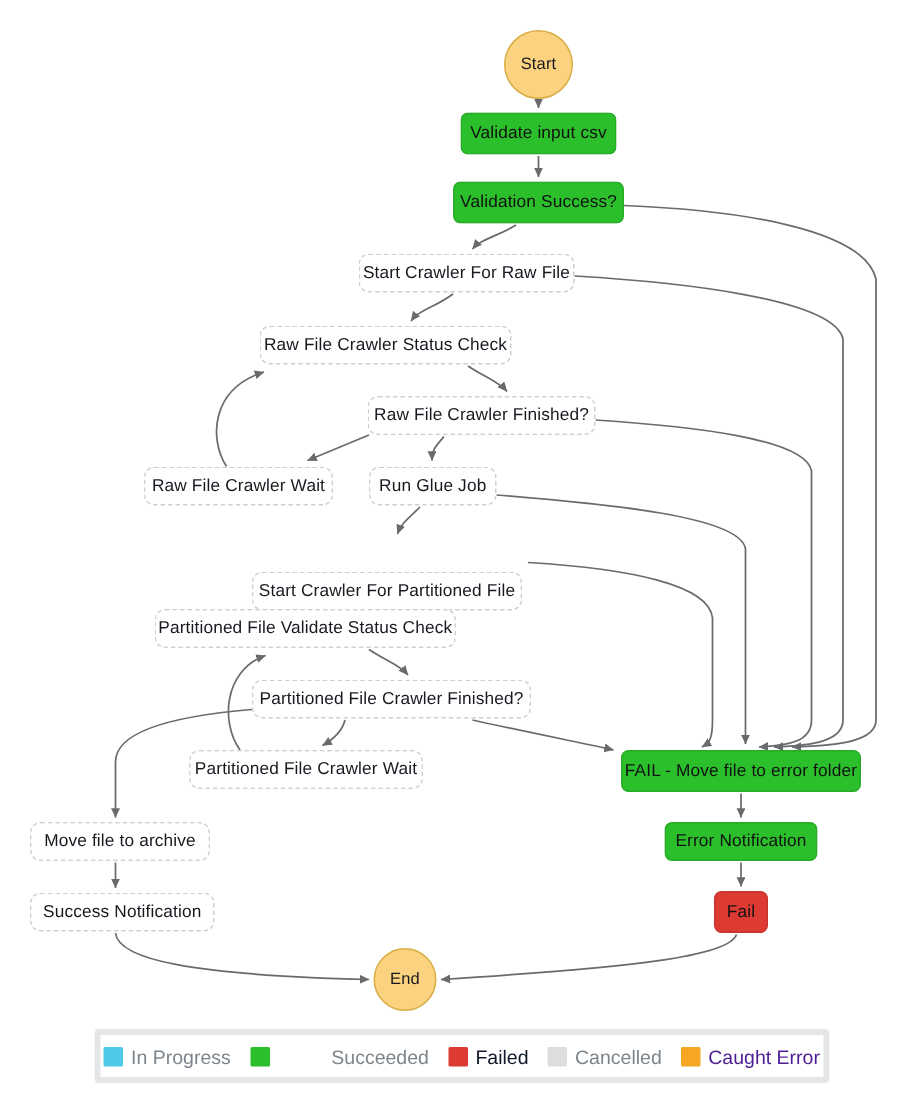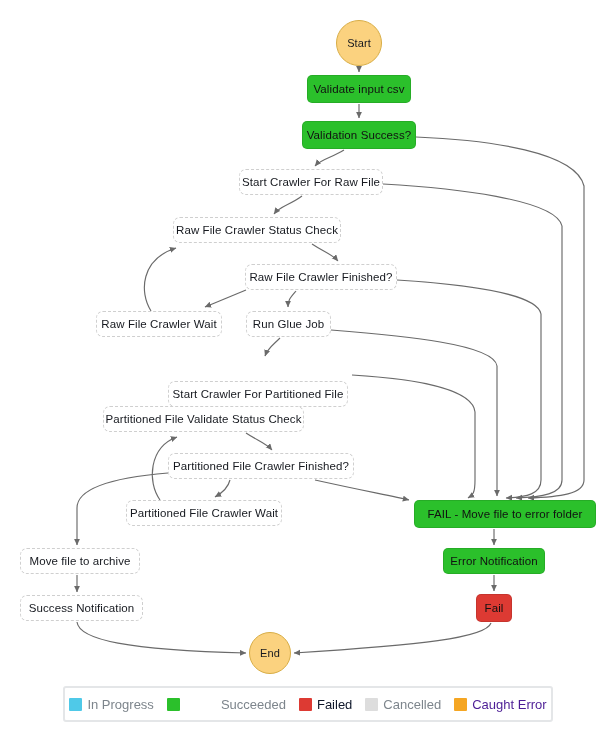--- a/index.html
+++ b/index.html
@@ -53,21 +53,21 @@
   .node.terminal {
     border-radius: 50%;
     border: 1.3px solid #d8ad45;
     font-size: 11px;
     color: #16191f;
   }
   #legend {
     position: absolute;
     box-sizing: border-box;
     background: #ffffff;
-    border: 2px solid #a3a3a3;
+    border: 4px solid #a3a3a3;
     border-radius: 3px;
     display: flex;
     align-items: center;
     justify-content: center;
     gap: 13px;
   }
   .legend-item {
     display: flex;
     align-items: center;
     gap: 5px;
@@ -184,21 +184,21 @@
     </div>
     <div class="node task" style="left: 126px; top: 500px; width: 156px; height: 26px;">
       <span>Partitioned File Crawler Wait</span>
     </div>
     <div class="node task" style="left: 20px; top: 548px; width: 120px; height: 26px;">
       <span>Move file to archive</span>
     </div>
     <div class="node task" style="left: 20px; top: 595px; width: 123px; height: 26px;">
       <span>Success Notification</span>
     </div>
-    <div class="node state" style="left: 414px; top: 500px; width: 182px; height: 28px; background: rgb(43, 192, 43);">
+    <div class="node state" style="left: 414px; top: 500px; width: 160px; height: 28px; background: rgb(43, 192, 43);">
       <span>FAIL - Move file to error folder</span>
     </div>
     <div class="node state" style="left: 443px; top: 548px; width: 102px; height: 26px; background: rgb(43, 192, 43);">
       <span>Error Notification</span>
     </div>
     <div class="node state" style="left: 476px; top: 594px; width: 36px; height: 28px; background: rgb(221, 58, 51);">
       <span>Fail</span>
     </div>
     <div class="node terminal" style="left: 249px; top: 632px; width: 42px; height: 42px; background: rgb(251, 210, 127); border-color: rgb(216, 173, 69);">
       <span>End</span>

